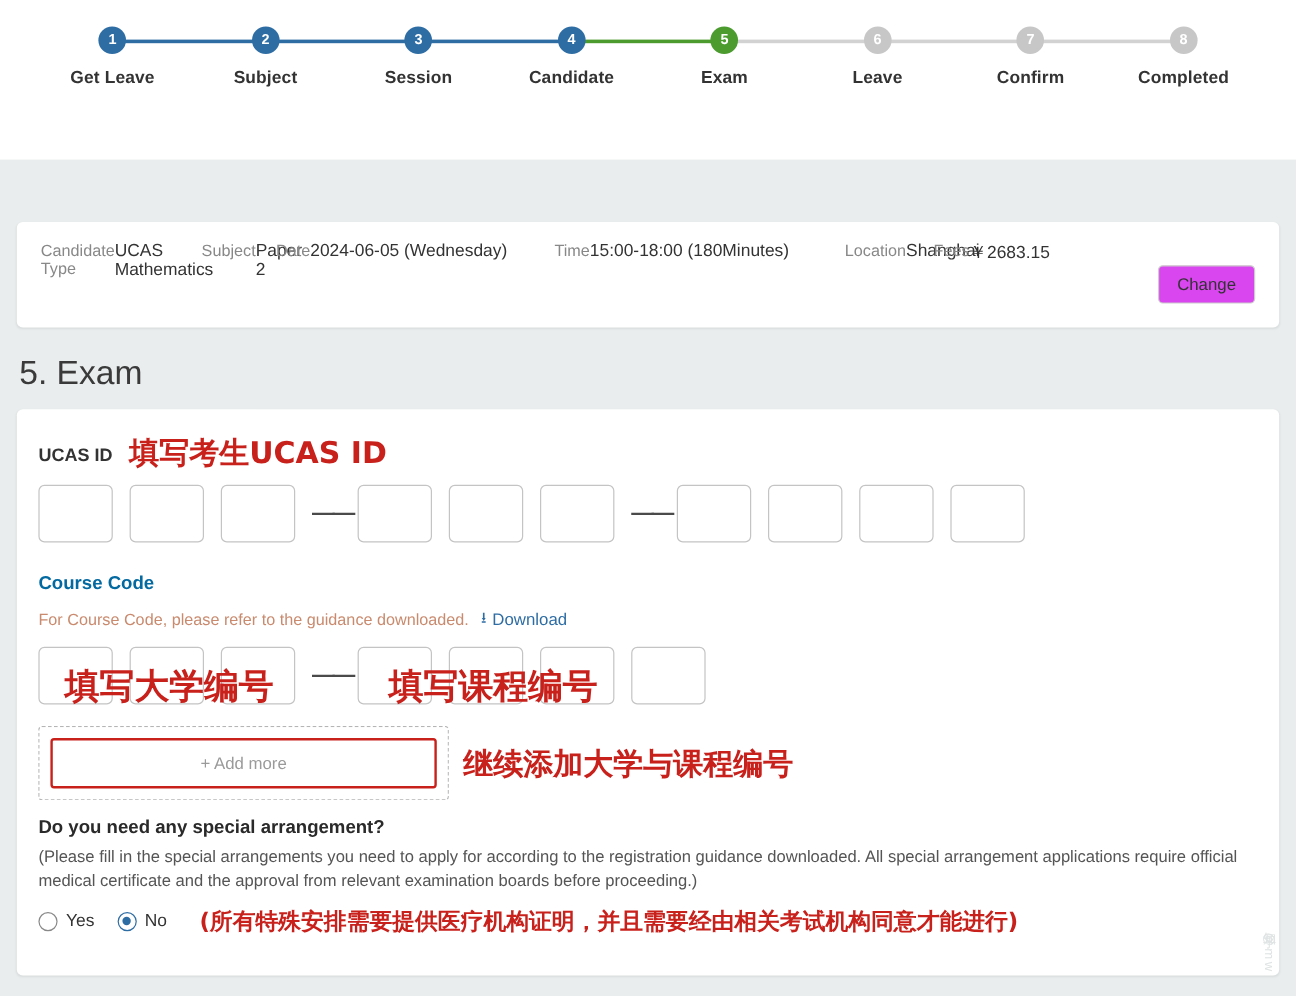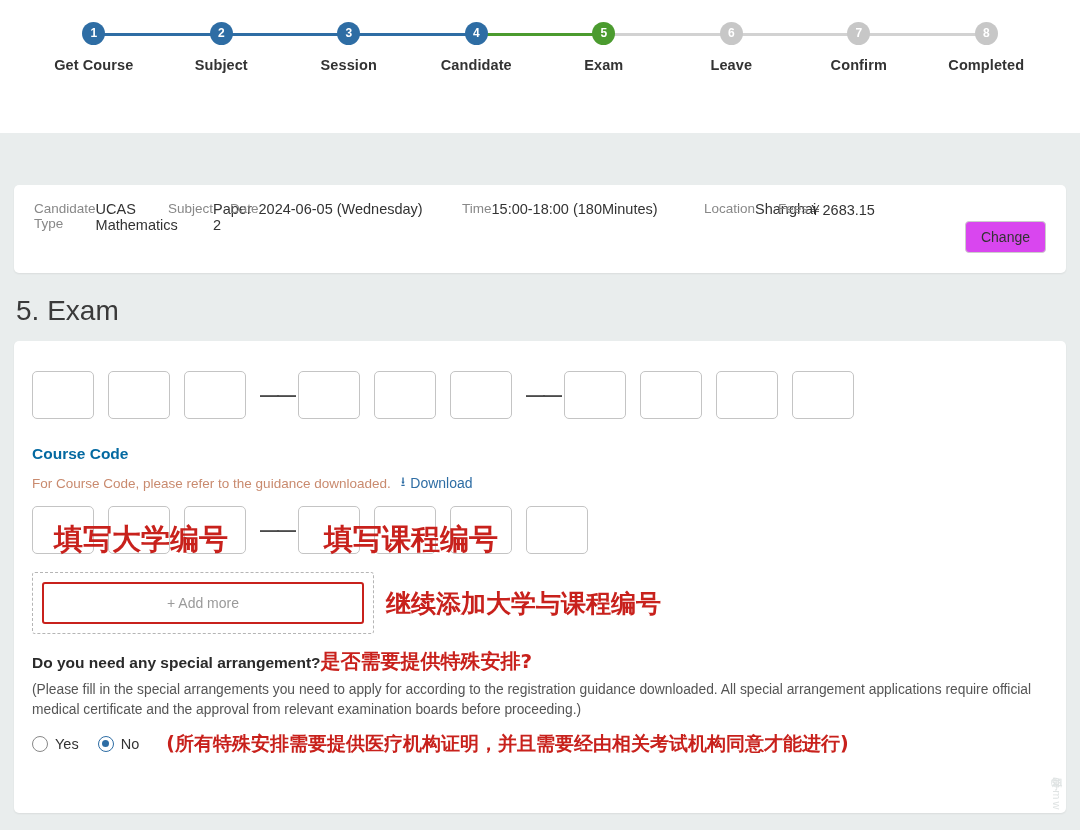--- a/index.html
+++ b/index.html
@@ -232,21 +232,21 @@
     color: #dfe3e3;
     letter-spacing: 2px;
     user-select: none;
   }
 </style>
 </head>
 <body>
 
 <div class="stepper-header">
   <div class="stepper" id="stepper">
-      <div class="step"><span class="bar"></span><span class="step-circle">1</span><span class="step-label">Get Course</span></div>
+      <div class="step"><span class="bar"></span><span class="step-circle">1</span><span class="step-label">Get Leave</span></div>
       <div class="step"><span class="bar"></span><span class="step-circle">2</span><span class="step-label">Subject</span></div>
       <div class="step"><span class="bar"></span><span class="step-circle">3</span><span class="step-label">Session</span></div>
       <div class="step to-green"><span class="bar"></span><span class="step-circle">4</span><span class="step-label">Candidate</span></div>
       <div class="step current to-grey"><span class="bar"></span><span class="step-circle">5</span><span class="step-label">Exam</span></div>
       <div class="step todo to-grey"><span class="bar"></span><span class="step-circle">6</span><span class="step-label">Leave</span></div>
       <div class="step todo to-grey"><span class="bar"></span><span class="step-circle">7</span><span class="step-label">Confirm</span></div>
       <div class="step todo"><span class="step-circle">8</span><span class="step-label">Completed</span></div>
     </div>
 </div>
 
@@ -277,20 +277,24 @@
       <span class="info-label">Fees</span>
       <span class="info-value">￥2683.15</span>
     </div>
     <button class="change-btn">Change</button>
   </div>
 
   <h1 class="section-title">5. Exam</h1>
 
   <div class="form-card">
 
+    <div class="row-label-line">
+      <span class="field-label">UCAS ID</span>
+      <span class="anno anno-ucas">填写考生UCAS ID</span>
+    </div>
     <div class="boxes-row" id="ucas-boxes">
         <input class="cbox" maxlength="1" style="">
         <input class="cbox" maxlength="1" style="">
         <input class="cbox" maxlength="1" style="">
         <span class="dash">——</span>
         <input class="cbox" maxlength="1" style="">
         <input class="cbox" maxlength="1" style="">
         <input class="cbox" maxlength="1" style="">
         <span class="dash">——</span>
         <input class="cbox" maxlength="1" style="">
@@ -325,21 +329,20 @@
 
     <div class="addmore-wrap">
       <div class="addmore-dashed">
         <button class="addmore-btn">+ Add more</button>
       </div>
       <span class="anno anno-addmore">继续添加大学与课程编号</span>
     </div>
 
     <div class="sa-line">
       <span class="sa-q">Do you need any special arrangement?</span>
-      <span class="anno anno-sa">是否需要提供特殊安排?</span>
     </div>
     <div class="sa-note">(Please fill in the special arrangements you need to apply for according to the registration guidance downloaded. All special arrangement applications require official medical certificate and the approval from relevant examination boards before proceeding.)</div>
 
     <div class="radio-line">
       <span class="radio" id="radio-yes"></span>
       <span class="radio-text">Yes</span>
       <span class="radio checked" id="radio-no"></span>
       <span class="radio-text">No</span>
       <span class="anno anno-radio">(所有特殊安排需要提供医疗机构证明，并且需要经由相关考试机构同意才能进行)</span>
     </div>

